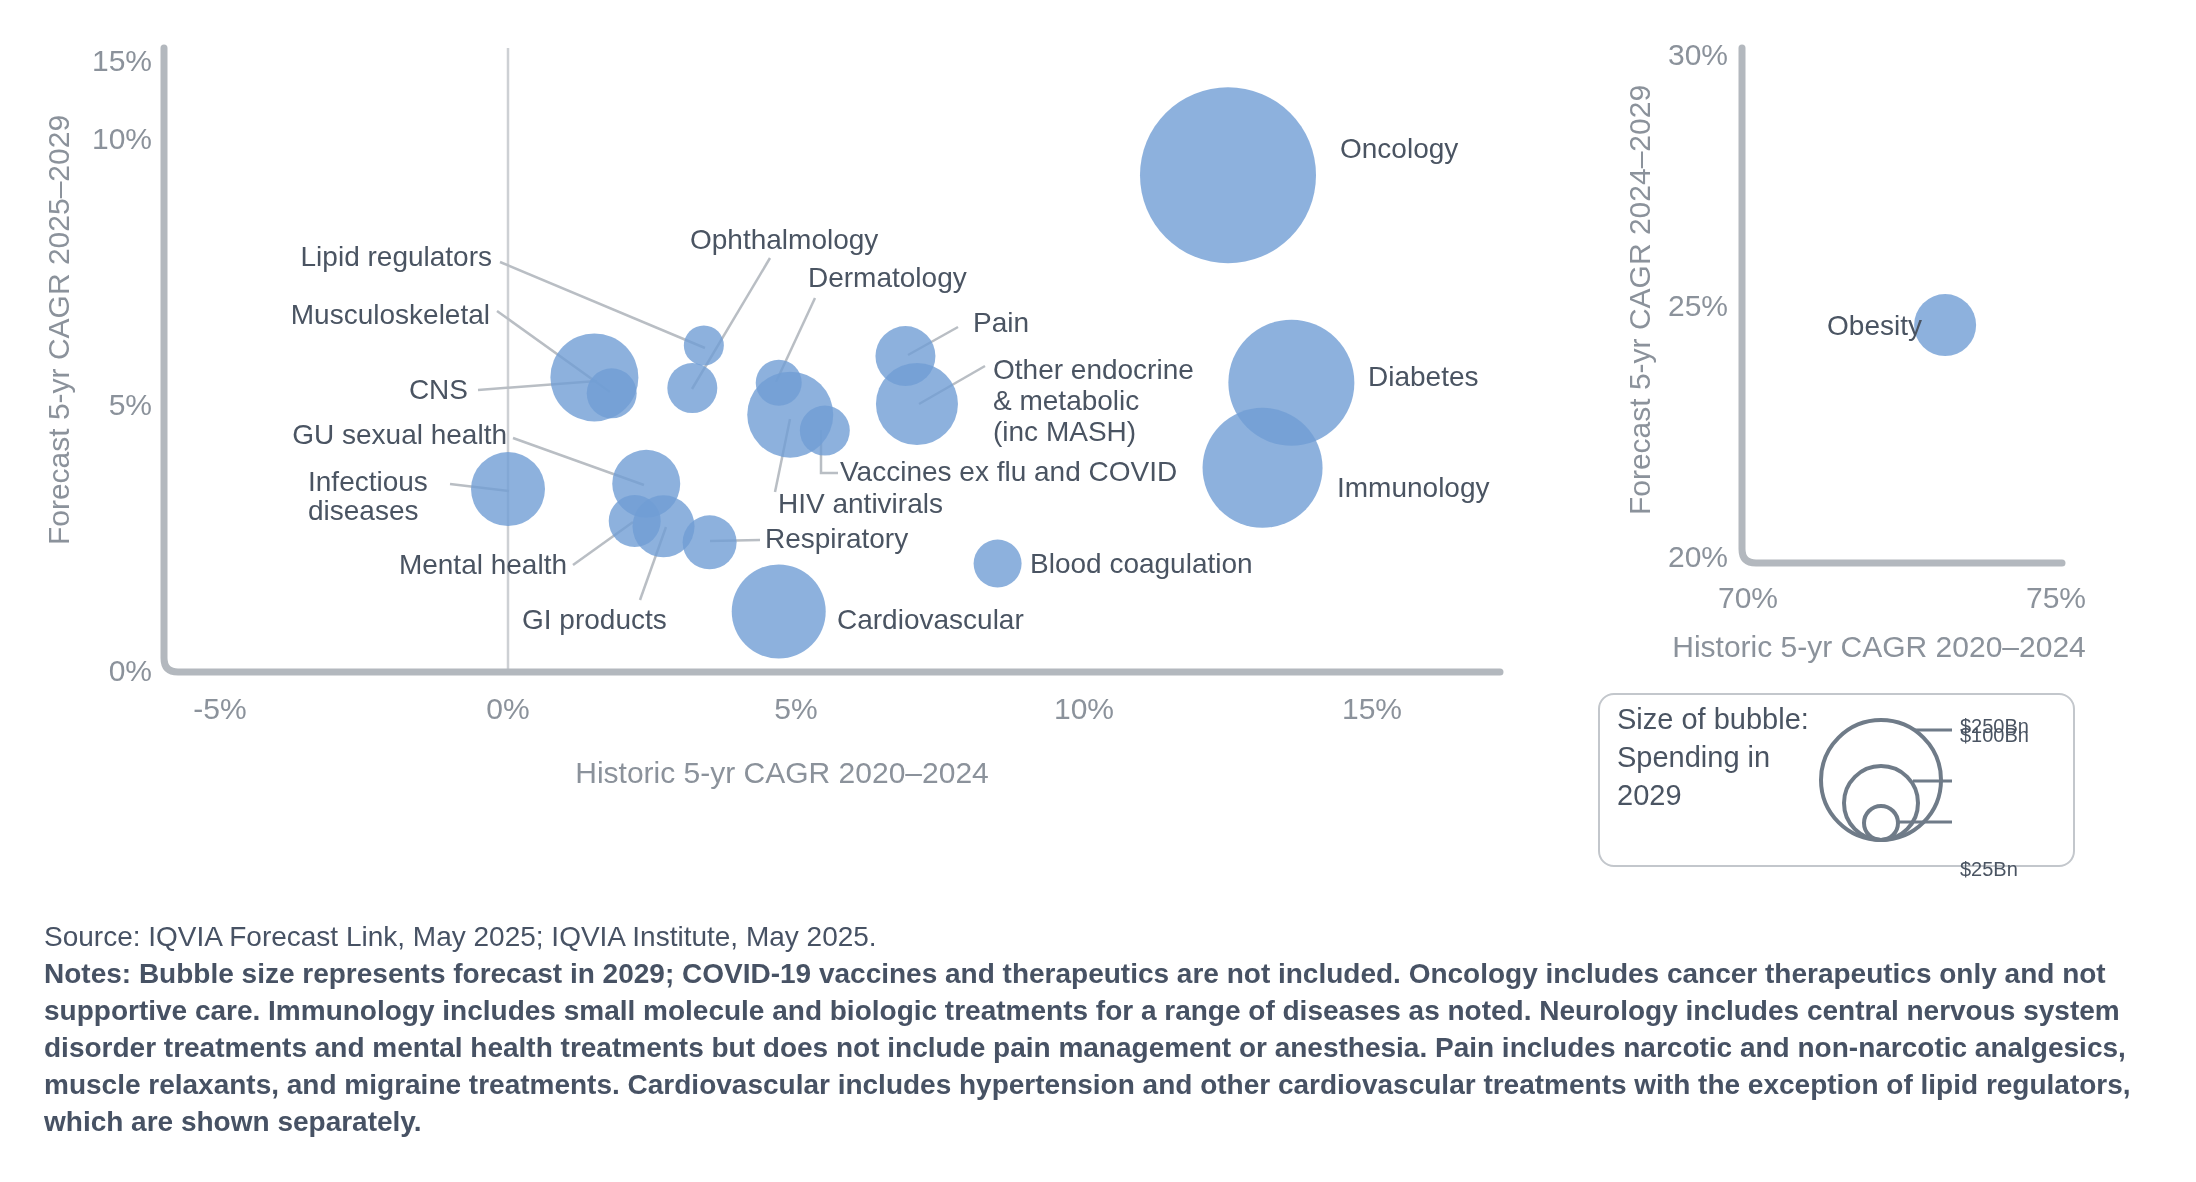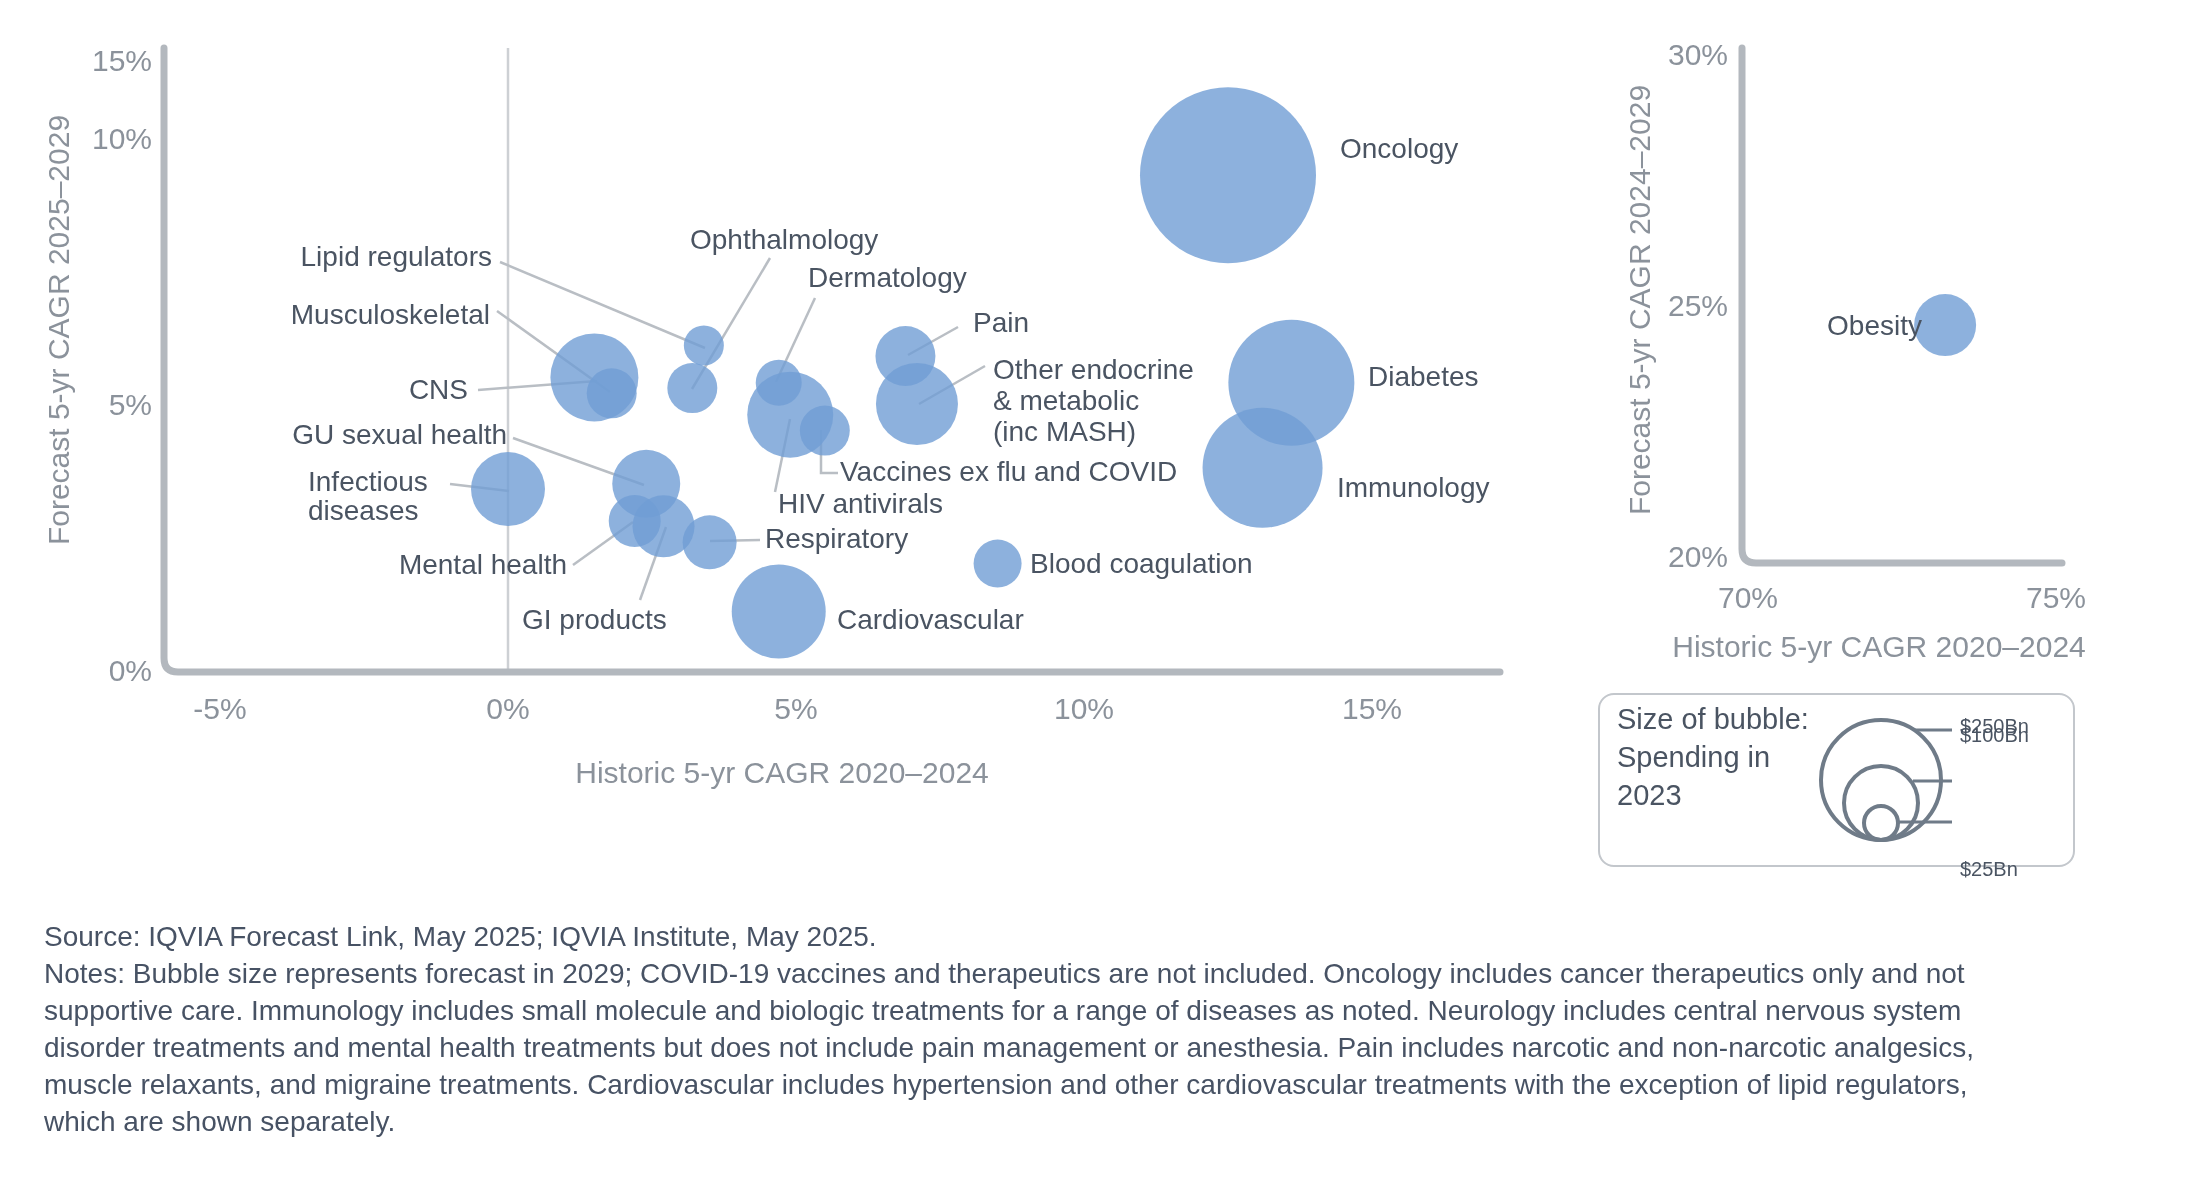--- a/index.html
+++ b/index.html
@@ -9,21 +9,21 @@
   svg text{font-family:"Liberation Sans","DejaVu Sans",sans-serif;}
   .tick{font-size:30px;fill:#8b929b;}
   .axis-title{font-size:30px;fill:#8b929b;}
   .pt-label{font-size:28px;fill:#4a5462;}
   .legend-box{position:absolute;left:1598px;top:693px;width:477px;height:174px;
               border:2.5px solid #c3c7cc;border-radius:16px;box-sizing:border-box;z-index:1;}
   .legend-title{position:absolute;left:1617px;top:700px;width:230px;font-size:29px;line-height:38px;
                 color:#4a5462;white-space:pre-line;z-index:3;}
   .legend-val{position:absolute;left:1960px;font-size:20px;color:#4a5462;z-index:3;}
   .footer{position:absolute;left:44px;color:#475264;font-size:28px;line-height:37px;z-index:3;}
-  .footer.notes{white-space:pre-line;}
+  .footer.notes{white-space:pre-line;font-weight:bold;}
 </style>
 </head>
 <body>
 
 <div class="canvas">
   <svg id="scene" width="2196" height="1182" viewBox="0 0 2196 1182">
       <line x1="508" y1="48" x2="508" y2="671" stroke="#cdd0d4" stroke-width="2.5"></line>
       <path d="M164,48 L164,658 Q164,672 178,672 L1500,672" fill="none" stroke="#b3b8be" stroke-width="7" stroke-linecap="round"></path>
       <text x="220" y="708" text-anchor="middle" dominant-baseline="central" class="tick">-5%</text>
       <text x="508" y="708" text-anchor="middle" dominant-baseline="central" class="tick">0%</text>
@@ -102,21 +102,21 @@
       <circle cx="1881" cy="803" r="37" fill="none" stroke="#6f7b88" stroke-width="4"></circle>
       <circle cx="1881" cy="823" r="17" fill="none" stroke="#6f7b88" stroke-width="4"></circle>
       <line x1="1915" y1="730" x2="1952" y2="730" stroke="#6f7b88" stroke-width="3"></line>
       <line x1="1913" y1="781" x2="1952" y2="781" stroke="#6f7b88" stroke-width="3"></line>
       <line x1="1897" y1="822" x2="1952" y2="822" stroke="#6f7b88" stroke-width="3"></line>
     </svg>
 
   <div class="legend-box"></div>
   <div class="legend-title">Size of bubble:
 Spending in
-2023</div>
+2029</div>
   <div class="legend-val" style="top:715px">$250Bn</div>
   <div class="legend-val" style="top:724px">$100Bn</div>
   <div class="legend-val" style="top:858px">$25Bn</div>
 
   <div class="footer" style="top:918px">Source: IQVIA Forecast Link, May 2025; IQVIA Institute, May 2025.</div>
   <div class="footer notes" style="top:955px">Notes: Bubble size represents forecast in 2029; COVID-19 vaccines and therapeutics are not included. Oncology includes cancer therapeutics only and not
 supportive care. Immunology includes small molecule and biologic treatments for a range of diseases as noted. Neurology includes central nervous system
 disorder treatments and mental health treatments but does not include pain management or anesthesia. Pain includes narcotic and non-narcotic analgesics,
 muscle relaxants, and migraine treatments. Cardiovascular includes hypertension and other cardiovascular treatments with the exception of lipid regulators,
 which are shown separately.</div>

